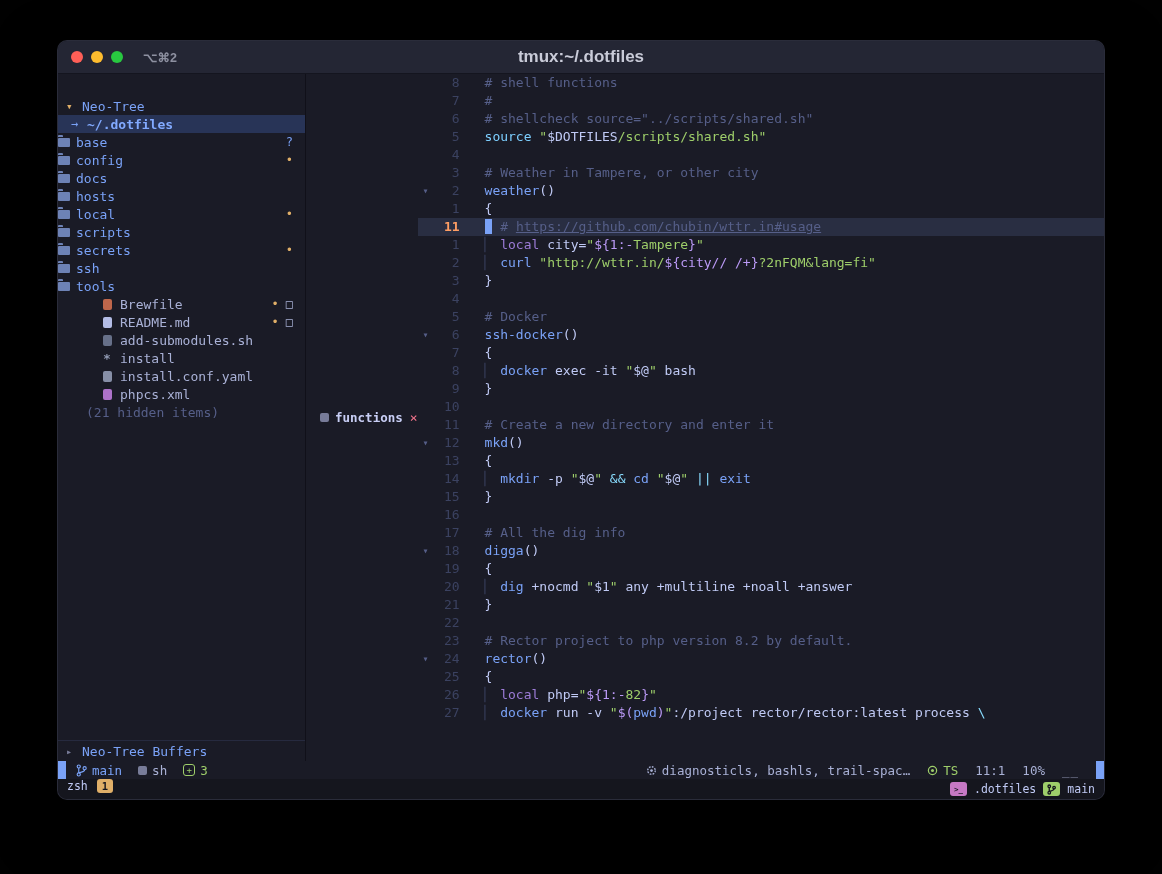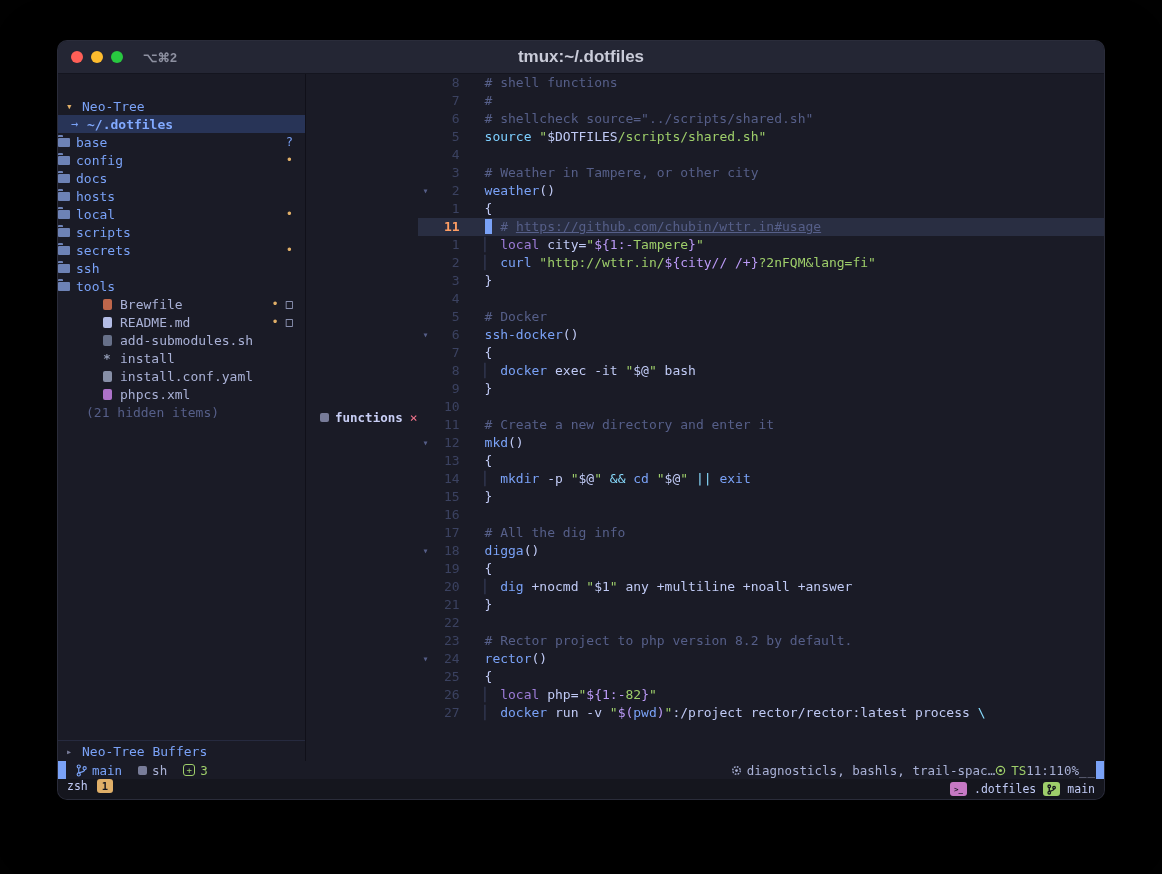--- a/index.html
+++ b/index.html
@@ -61,21 +61,21 @@
   .tk-cursor{background:#7aa2f7;color:#292e42}
   
   .statusline{flex:0 0 18px;display:flex;align-items:center;font-size:12.5px;color:#a9b1d6;background:#1a1b26}
   .sl-block{width:8px;height:18px;background:#7aa2f7;flex:0 0 8px}
   .sl-seg{display:flex;align-items:center;gap:5px;white-space:nowrap}
   .seg-branch{color:#7aa2f7;margin-left:10px}
   .seg-ft{margin-left:16px;color:#a9b1d6}
   .ft-icon{width:9px;height:9px;background:#787c99;border-radius:2px}
   .seg-add{margin-left:16px;color:#9ece6a}
   .add-icon{width:12px;height:12px;border:1px solid #9ece6a;border-radius:3px;display:flex;align-items:center;justify-content:center;font-size:9px;line-height:1;color:#9ece6a}
-  .sl-right{margin-left:auto;display:flex;align-items:center;gap:0}
+  .sl-right{margin-left:auto;display:flex;align-items:center;gap:17px}
   .seg-lsp{color:#a9b1d6}
   .seg-ts{color:#9ece6a}
   .seg-scroll{color:#8a90ab;letter-spacing:1px}
   
   .tmuxbar{flex:0 0 20px;background:#15161e;display:flex;font-size:11.5px;color:#c0caf5;padding:0 9px;gap:9px}
   .tm-badge{height:14px;border-radius:3px;display:flex;align-items:center;justify-content:center;font-weight:bold;color:#15161e}
   .tm-badge.orange{background:#e0af68;padding:0 5px;font-size:10.5px}
   .tm-badge.pink{background:#c678c4;width:17px;font-size:7.5px;letter-spacing:0}
   .tm-badge.green{background:#9ece6a;width:17px}
   .tm-right{margin-left:auto;display:flex;align-items:center;gap:7px}

